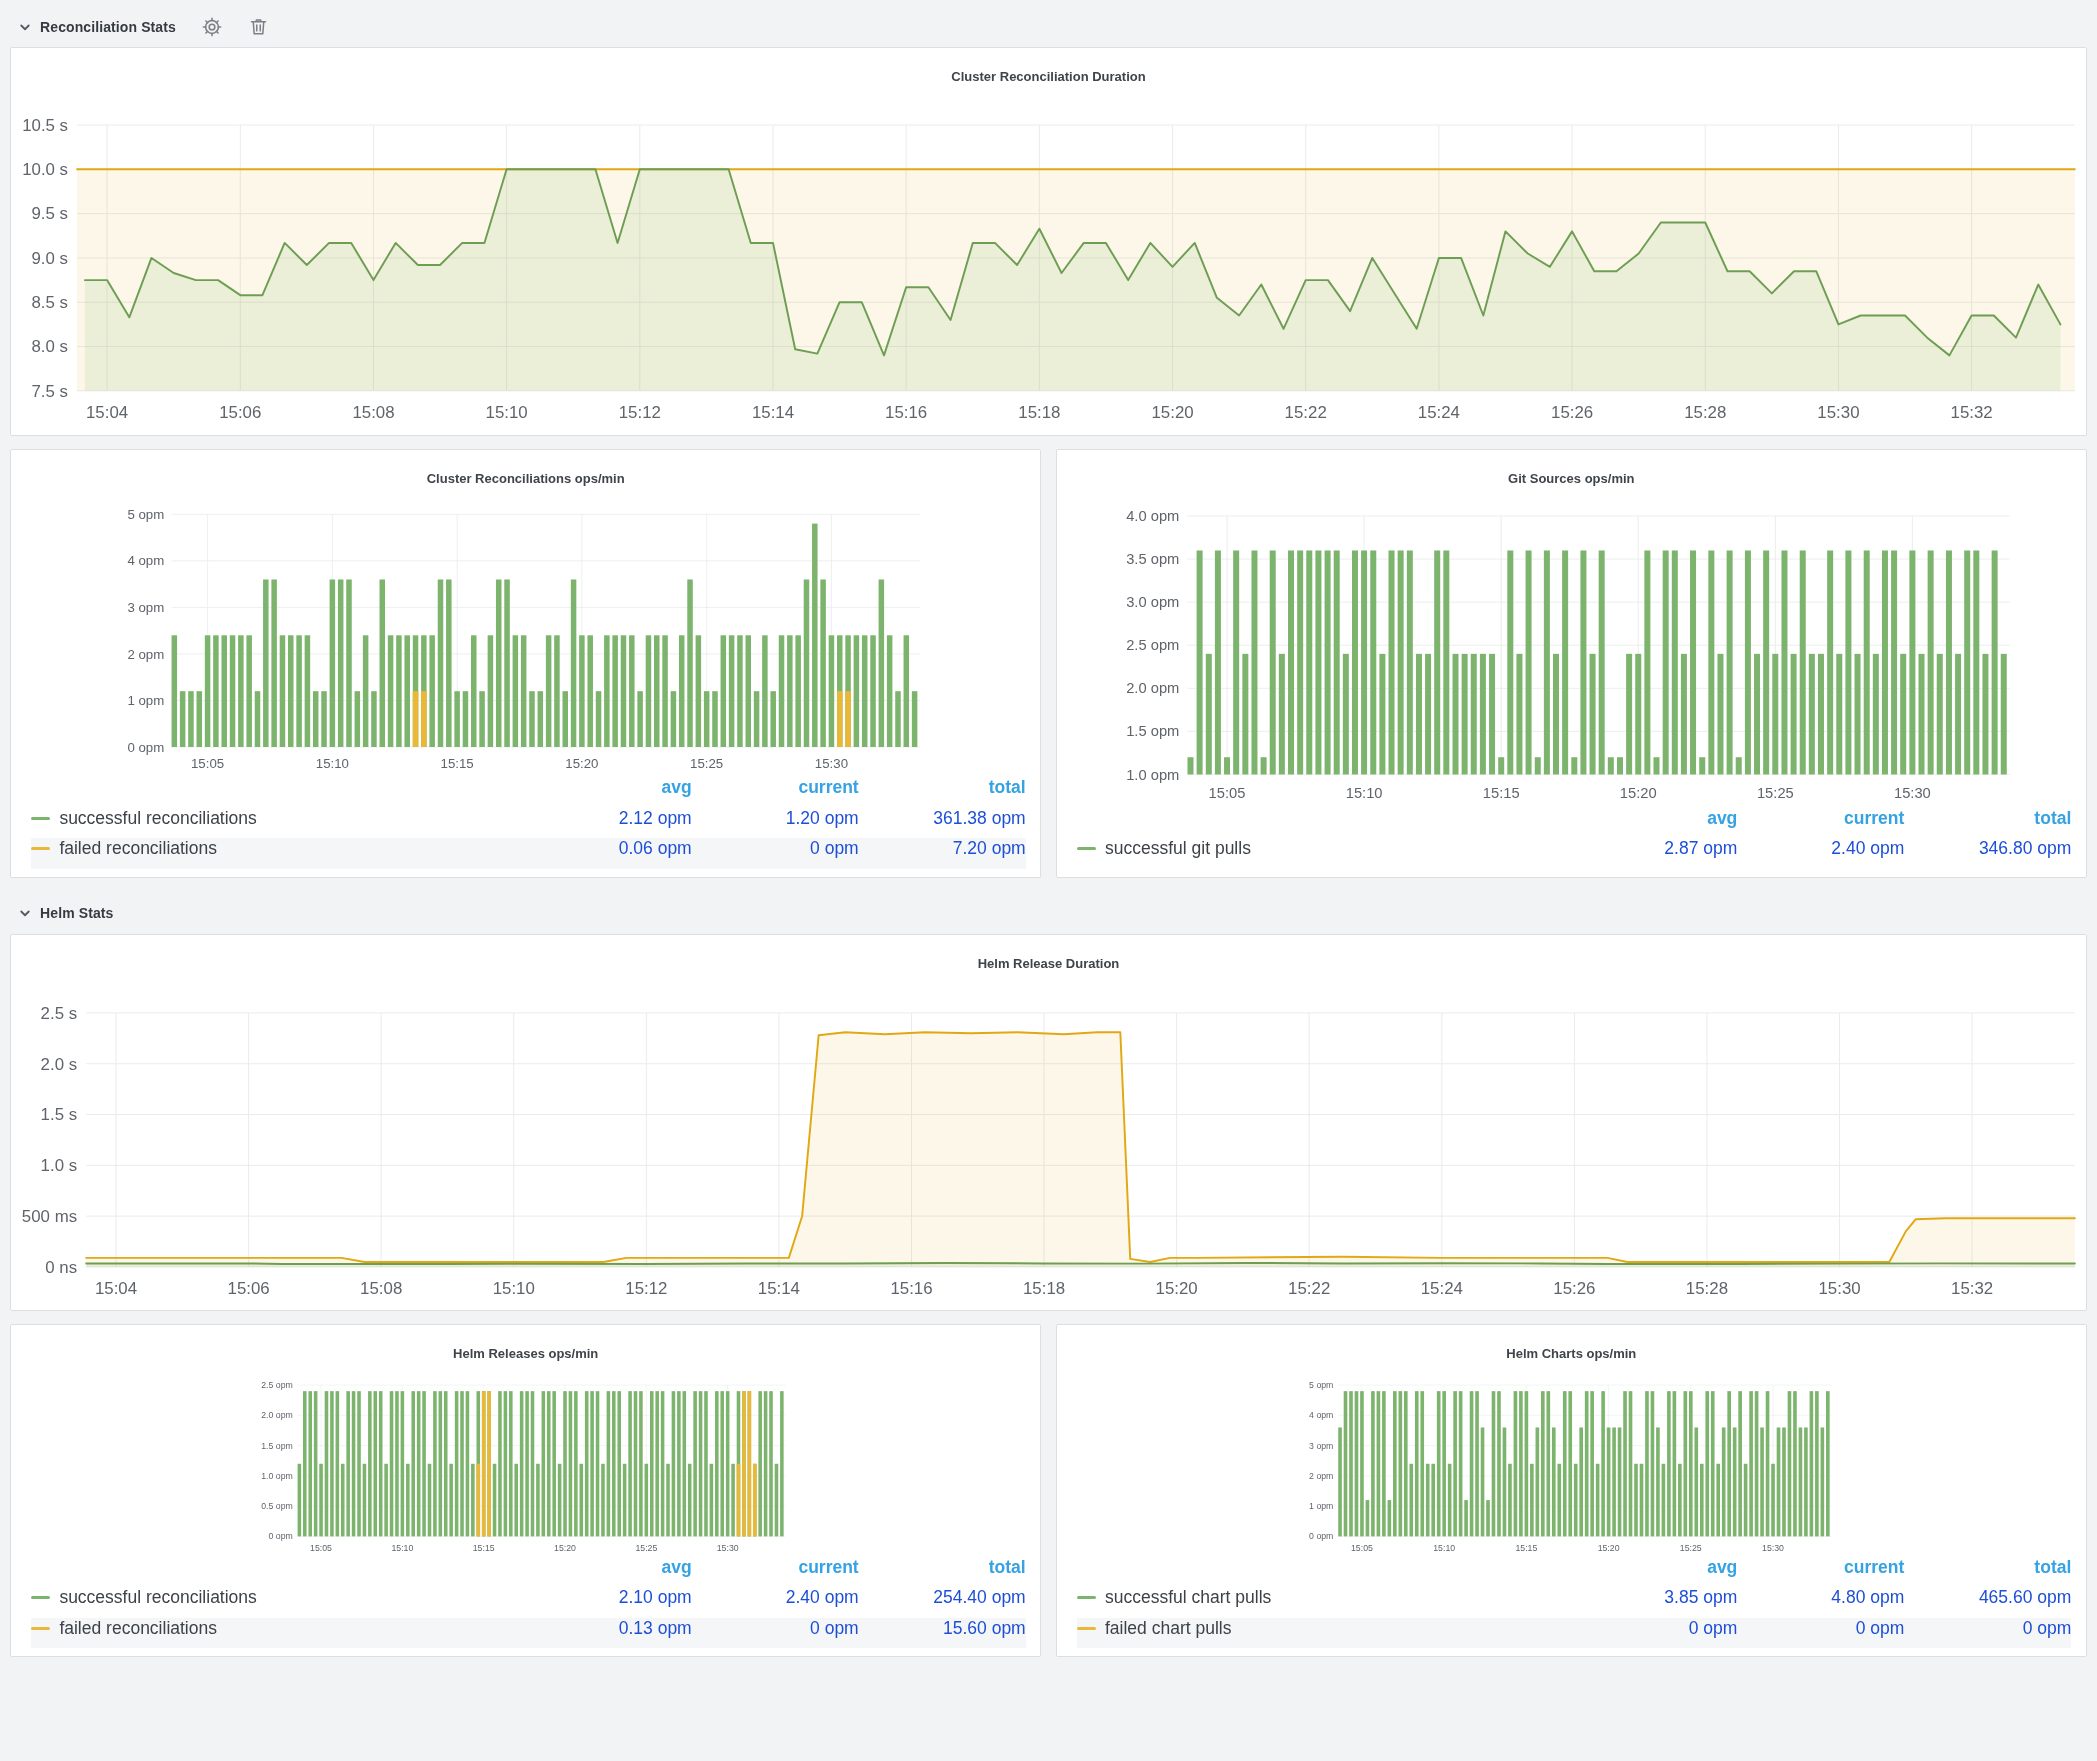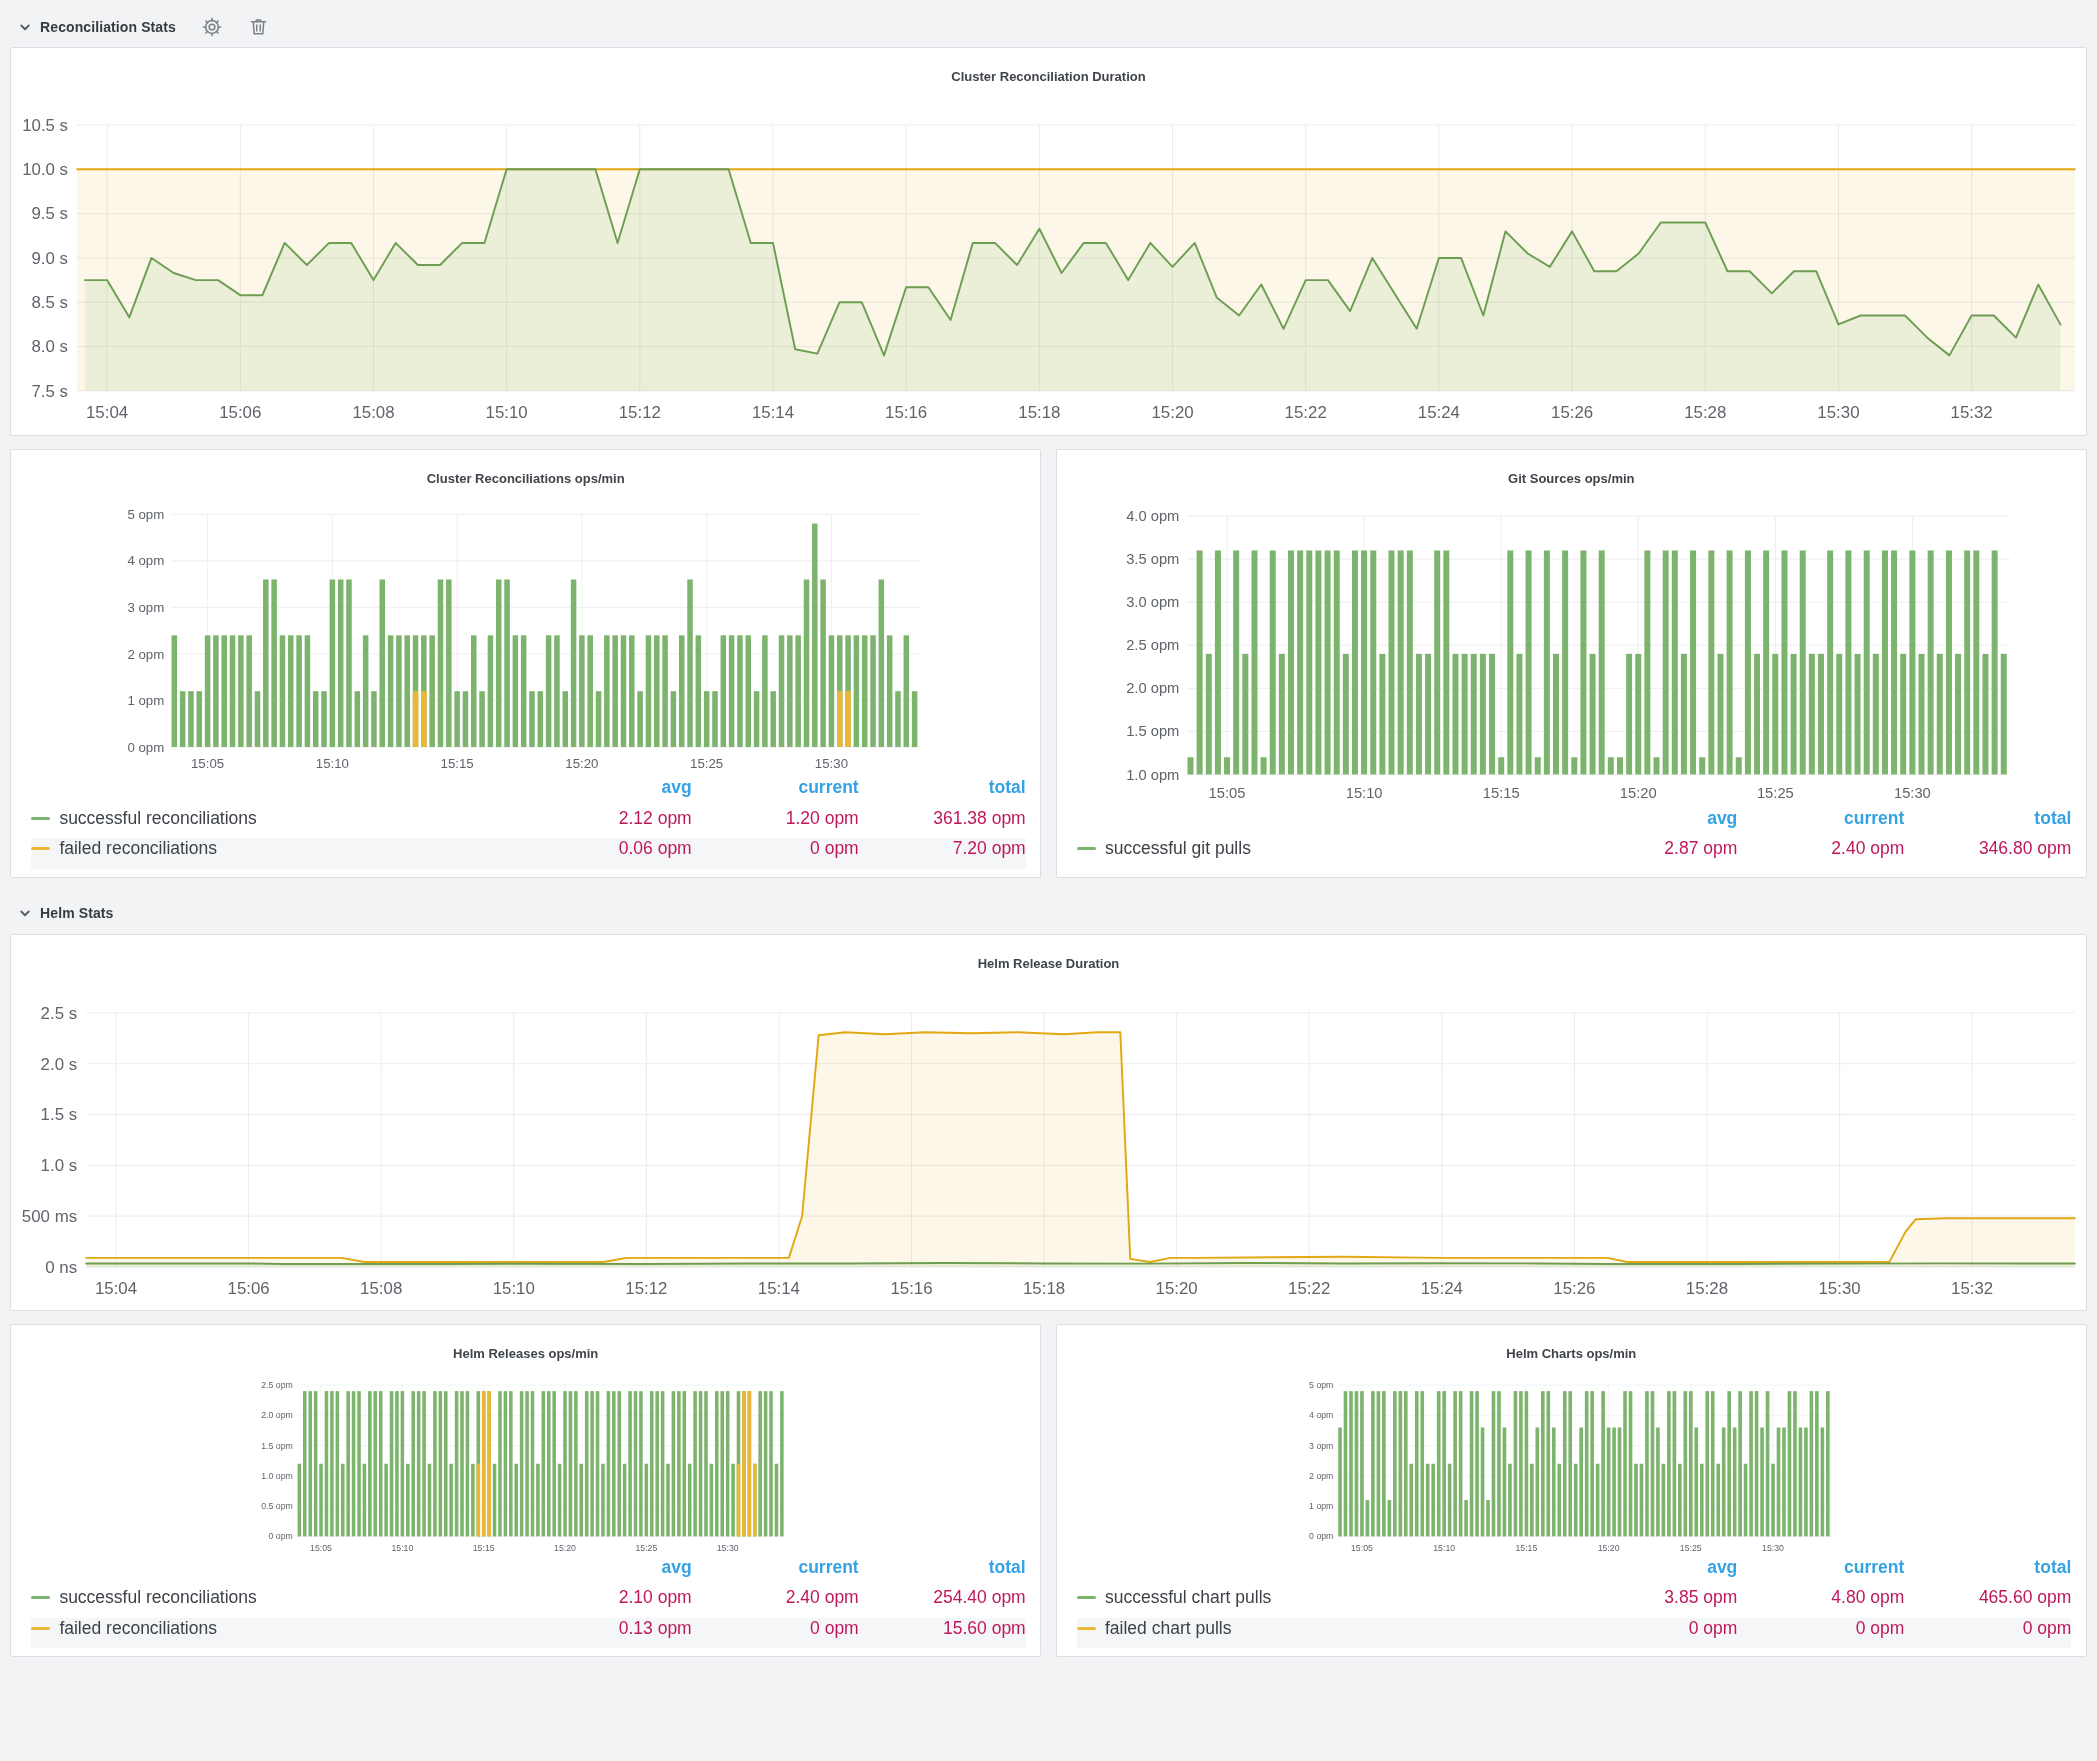--- a/index.html
+++ b/index.html
@@ -26,21 +26,21 @@
   .chart{flex:1 1 auto;position:relative;min-height:0;}
   .chart svg{position:absolute;left:0;top:0;width:100%;height:100%;}
   .grid{stroke:#e8eaeb;stroke-width:1.5;}
   .ylab{fill:#5f646b;font-size:26px;text-anchor:end;font-family:"Liberation Sans",sans-serif;}
   .xlab{fill:#5f646b;font-size:26px;text-anchor:middle;font-family:"Liberation Sans",sans-serif;}
   .legend{flex:0 0 auto;padding:2.6px 14.3px 7.8px 19.5px;font-size:17.5px;}
   .lg-row{display:flex;align-items:flex-start;height:30.5px;}
   .lg-row.striped{background:#f5f6f7;}
   .lg-left{flex:1;display:flex;align-items:center;gap:9px;min-width:0;}
   .lg-label{color:#3d4248;cursor:pointer;}
-  .lg-col{width:167px;text-align:right;color:#be185d;flex:0 0 auto;}
+  .lg-col{width:167px;text-align:right;color:#1d4ed8;flex:0 0 auto;}
   .lg-colhead{color:#34a2e3;font-weight:700;cursor:pointer;}
   .swatch{display:inline-block;width:19.5px;height:3.2px;border-radius:1.9px;flex:0 0 auto;}
   .hs{margin-top:15.6px;}
 </style>
 </head>
 <body>
 
 <div class="section-header">
   <span class="chev">
     <svg width="18" height="18" viewBox="0 0 24 24" fill="none" stroke="currentColor" stroke-width="2.4" stroke-linecap="round" stroke-linejoin="round">

